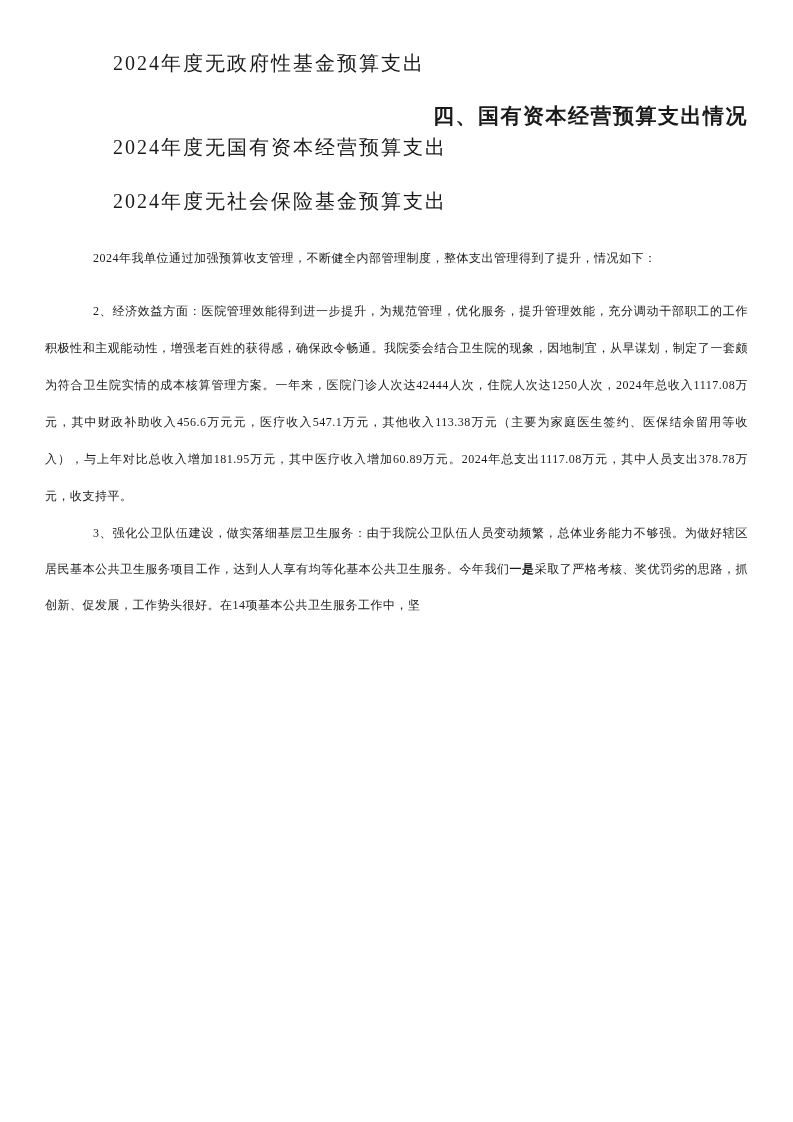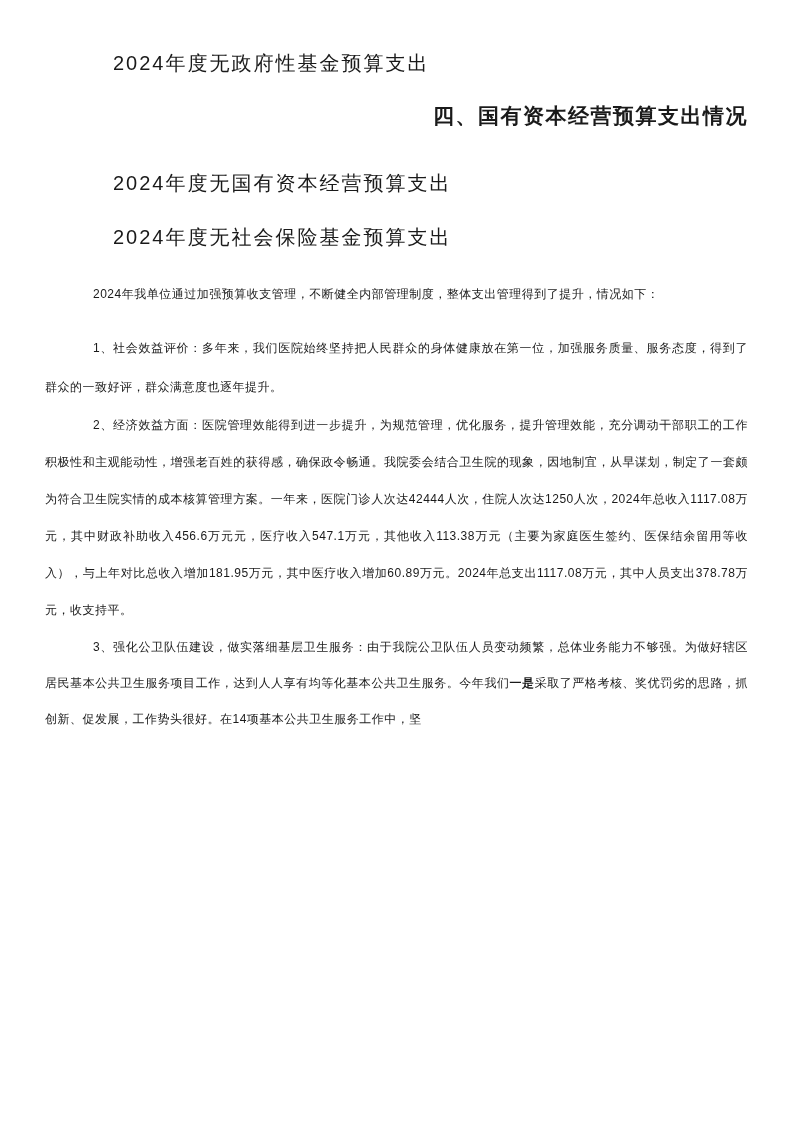--- a/index.html
+++ b/index.html
@@ -9,21 +9,21 @@
   }
   .page {
     position: relative;
     width: 793px;
     height: 1122px;
     box-sizing: border-box;
     background: #ffffff;
     color: #1a1a1a;
     padding: 48px 45px 0 45px;
     overflow: hidden;
-    font-family: Liberation Sans, sans-serif;
+    font-family: Liberation Serif, serif;
   }
   p, h2 { margin: 0; padding: 0; }
 
   .sub-note {
     font-size: 20px;
     line-height: 30px;
     text-indent: 68px;
     letter-spacing: 2px;
     white-space: nowrap;
   }
@@ -36,21 +36,21 @@
     white-space: nowrap;
   }
   .body-para {
     font-size: 12px;
     line-height: 37px;
     text-indent: 48px;
     text-align: justify;
     letter-spacing: 0.5px;
   }
   .m-h4   { margin-top: 22px; text-align: right; }
-  .m-sub2 { margin-top: 36px; }
+  .m-sub2 { }
   .m-h5   { margin-top: 20px; }
   .m-sub3 { margin-top: 24px; }
   .m-h6   { margin-top: 26px; }
   .para-overview {
     margin-top: 22px;
     margin-bottom: 15px;
     line-height: 40px;
   }
   .para-social   { line-height: 39px; }
   .para-economic { line-height: 37px; }
@@ -67,21 +67,20 @@
   <h2 class="section-heading m-h4">四、国有资本经营预算支出情况</h2>
 
   <p class="sub-note m-sub2">2024年度无国有资本经营预算支出</p>
 
 
   <p class="sub-note m-sub3">2024年度无社会保险基金预算支出</p>
 
 
   <p class="body-para para-overview">2024年我单位通过加强预算收支管理，不断健全内部管理制度，整体支出管理得到了提升，情况如下：</p>
 
-  <p class="body-para para-social">1、社会效益评价：多年来，我们医院始终坚持把人民群众的身体健康放在第一位，加强服务质量、服务态度，得到了群众的一致好评，群众满意度也逐年提升。</p>
 
   <p class="body-para para-economic">2、经济效益方面：医院管理效能得到进一步提升，为规范管理，优化服务，提升管理效能，充分调动干部职工的工作积极性和主观能动性，增强老百姓的获得感，确保政令畅通。我院委会结合卫生院的现象，因地制宜，从早谋划，制定了一套颇为符合卫生院实情的成本核算管理方案。一年来，医院门诊人次达42444人次，住院人次达1250人次，2024年总收入1117.08万元，其中财政补助收入456.6万元元，医疗收入547.1万元，其他收入113.38万元（主要为家庭医生签约、医保结余留用等收入），与上年对比总收入增加181.95万元，其中医疗收入增加60.89万元。2024年总支出1117.08万元，其中人员支出378.78万元，收支持平。</p>
 
   <p class="body-para para-health">
     <span>3、强化公卫队伍建设，做实落细基层卫生服务：由于我院公卫队伍人员变动频繁，总体业务能力不够强。为做好辖区居民基本公共卫生服务项目工作，达到人人享有均等化基本公共卫生服务。今年我们</span><span class="bold-phrase">一是</span><span>采取了严格考核、奖优罚劣的思路，抓创新、促发展，工作势头很好。在14项基本公共卫生服务工作中，坚</span>
   </p>
 
 </div>
 
 </body></html>

